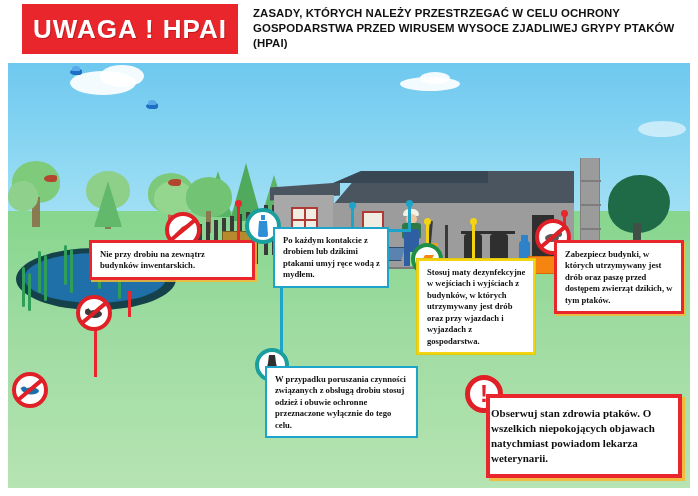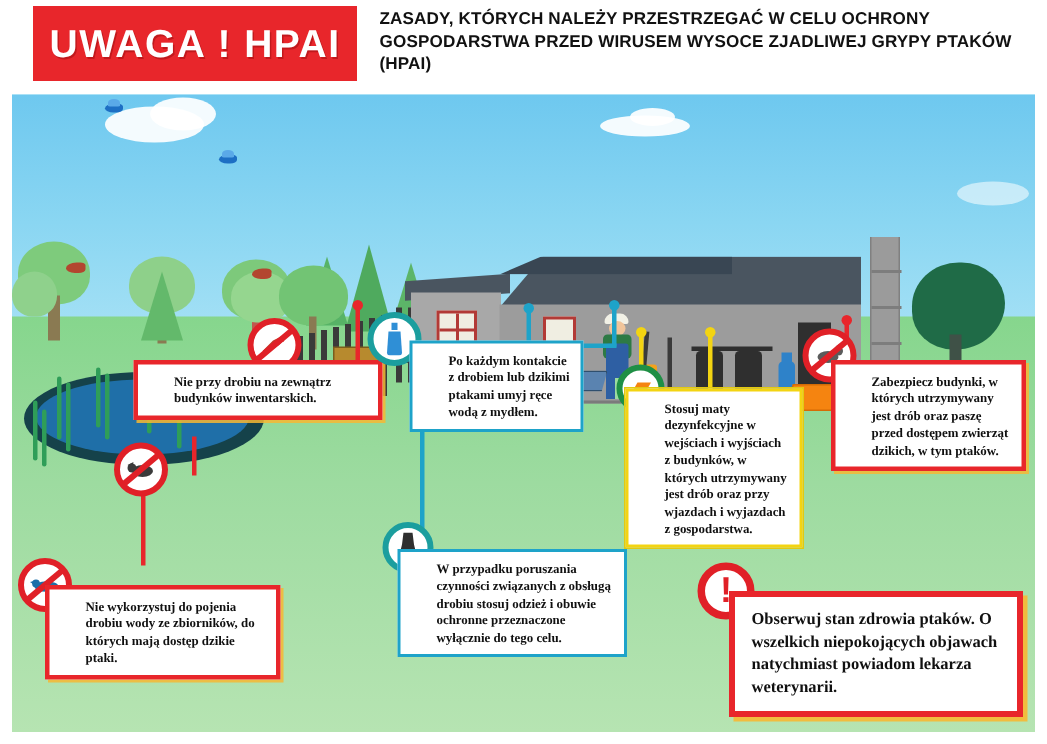--- a/index.html
+++ b/index.html
@@ -390,21 +390,21 @@
     border-radius: 50%;
     background: #e8262b;
   }
   .dot.cy { background: #1ea3c9; }
   .dot.yl { background: #f3d412; }
 
   
   .box {
     position: absolute;
     background: #ffffff;
-    padding: 6px 7px 5px 24px;
+    padding: 6px 7px 5px 8px;
     font-size: 8.6px;
     line-height: 1.33;
     color: #101010;
     font-weight: bold;
     font-family: "Liberation Serif", serif;
   }
   .box.red {
     border: 3px solid #e8262b;
     box-shadow: 2px 2px 0 rgba(247,183,51,0.85);
   }
@@ -413,21 +413,21 @@
   }
   .box.green {
     border: 2px solid #f3d412;
     outline: 1px solid #e2c910;
   }
   .box.alert {
     border: 4px solid #e8262b;
     box-shadow: 3px 3px 0 rgba(247,183,51,0.9);
     font-size: 11px;
     line-height: 1.36;
-    padding: 8px 11px;
+    padding: 8px 1px;
   }
 
   
   .badge {
     position: absolute;
     border-radius: 50%;
     background: #ffffff;
     display: flex;
     align-items: center;
     justify-content: center;
@@ -691,23 +691,20 @@
   </div>
 
   <div class="badge prohibit" style="left:4px;top:309px;width:36px;height:36px;">
     <svg width="22" height="12" viewBox="0 0 22 12" aria-hidden="true">
       <ellipse cx="12" cy="7" rx="8" ry="3.5" fill="#1c6fa8"></ellipse>
       <circle cx="5" cy="5" r="2.6" fill="#1c6fa8"></circle>
       <path d="M1 4 L5 3 L4 6 Z" fill="#1c6fa8"></path>
     </svg>
     <span class="slash"></span>
   </div>
-  <div class="box red" style="left:22px;top:327px;width:157px;">
-    <span>Nie wykorzystuj do pojenia drobiu wody ze zbiorników, do których mają dostęp dzikie ptaki.</span>
-  </div>
 
   <div class="badge teal" style="left:247px;top:285px;width:34px;height:34px;">
     <svg width="16" height="20" viewBox="0 0 16 20" aria-hidden="true">
       <path d="M5 0 L11 0 L12 8 L14 16 Q14 19 11 19 L5 19 Q2 19 2 16 L4 8 Z" fill="#2f2f2f"></path>
     </svg>
   </div>
   <div class="box blue" style="left:257px;top:303px;width:153px;">
     <span>W przypadku poruszania czynności związanych z obsługą drobiu stosuj odzież i obuwie ochronne przeznaczone wyłącznie do tego celu.</span>
   </div>
 

